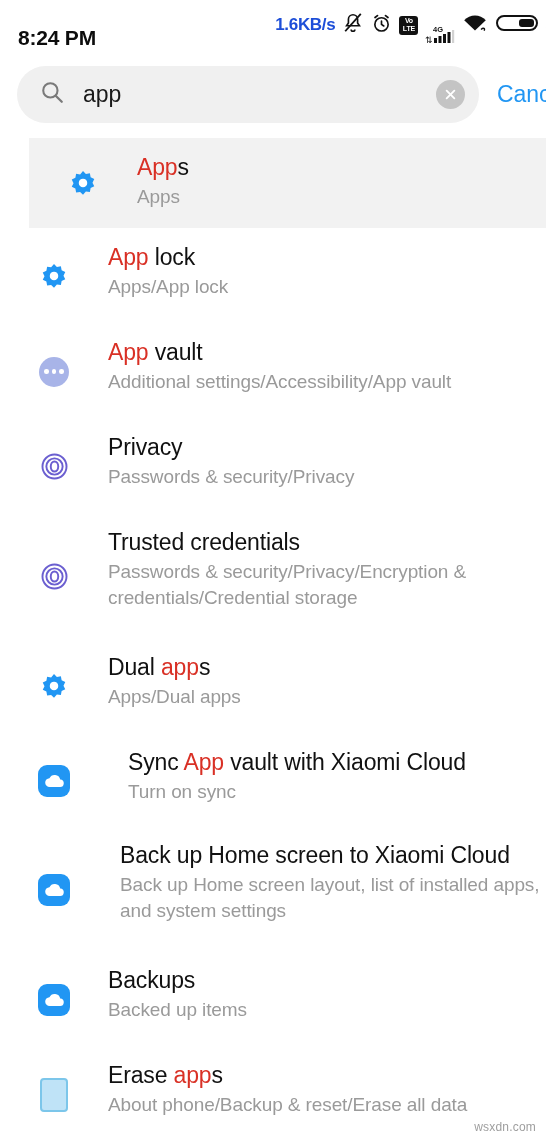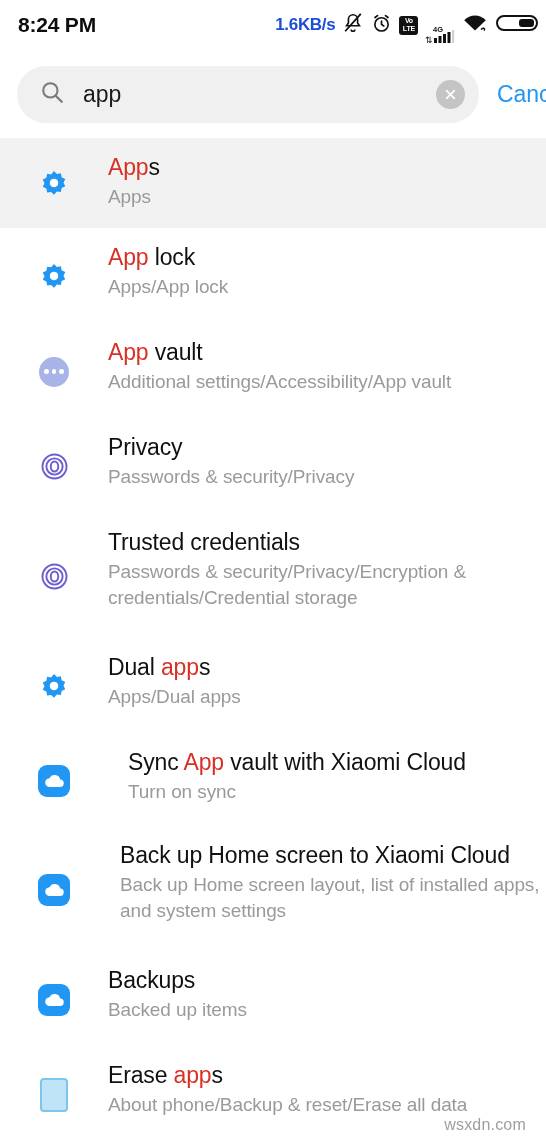--- a/index.html
+++ b/index.html
@@ -17,21 +17,21 @@
     width: 546px;
     height: 1140px;
     background: #ffffff;
     overflow: hidden;
   }
 
   
   .status-bar {
     height: 50px;
     display: flex;
-    align-items: center;
+    align-items: flex-end;
     padding: 0 8px 0 18px;
     position: relative;
   }
   .status-time {
     font-size: 21px;
     font-weight: bold;
     color: #0d0d0d;
     letter-spacing: -0.2px;
   }
   .status-right {
@@ -149,21 +149,21 @@
   .row-title .hl { color: #d93025; }
   .row-sub {
     font-size: 19px;
     color: #9a9a9a;
     line-height: 26px;
     margin-top: 2px;
     letter-spacing: -0.1px;
   }
 
   
-  .h-90  { height: 90px; }
+  .h-90  { height: 90px; margin-left: 29px; }
   .h-93  { height: 93px; gap: 20px; }
   .h-95  { height: 95px; }
   .h-125 { height: 125px; }
 
   
   .gear-ico { width: 30px; height: 30px; }
   .dots-ico {
     width: 30px; height: 30px;
     border-radius: 50%;
     background: #a8b4e8;
@@ -190,23 +190,23 @@
   .phone-ico {
     width: 28px; height: 34px;
     border-radius: 4px;
     background: #bfe3f7;
     border: 2px solid #7cc6ea;
   }
 
   
   .watermark {
     position: absolute;
-    right: 20px;
+    right: 10px;
     bottom: 6px;
-    font-size: 16px;
+    font-size: 12px;
     color: #9e9e9e;
     letter-spacing: 0.2px;
   }
 </style>
 </head>
 <body>
 
 <div id="screen">
 
   <div class="status-bar">

